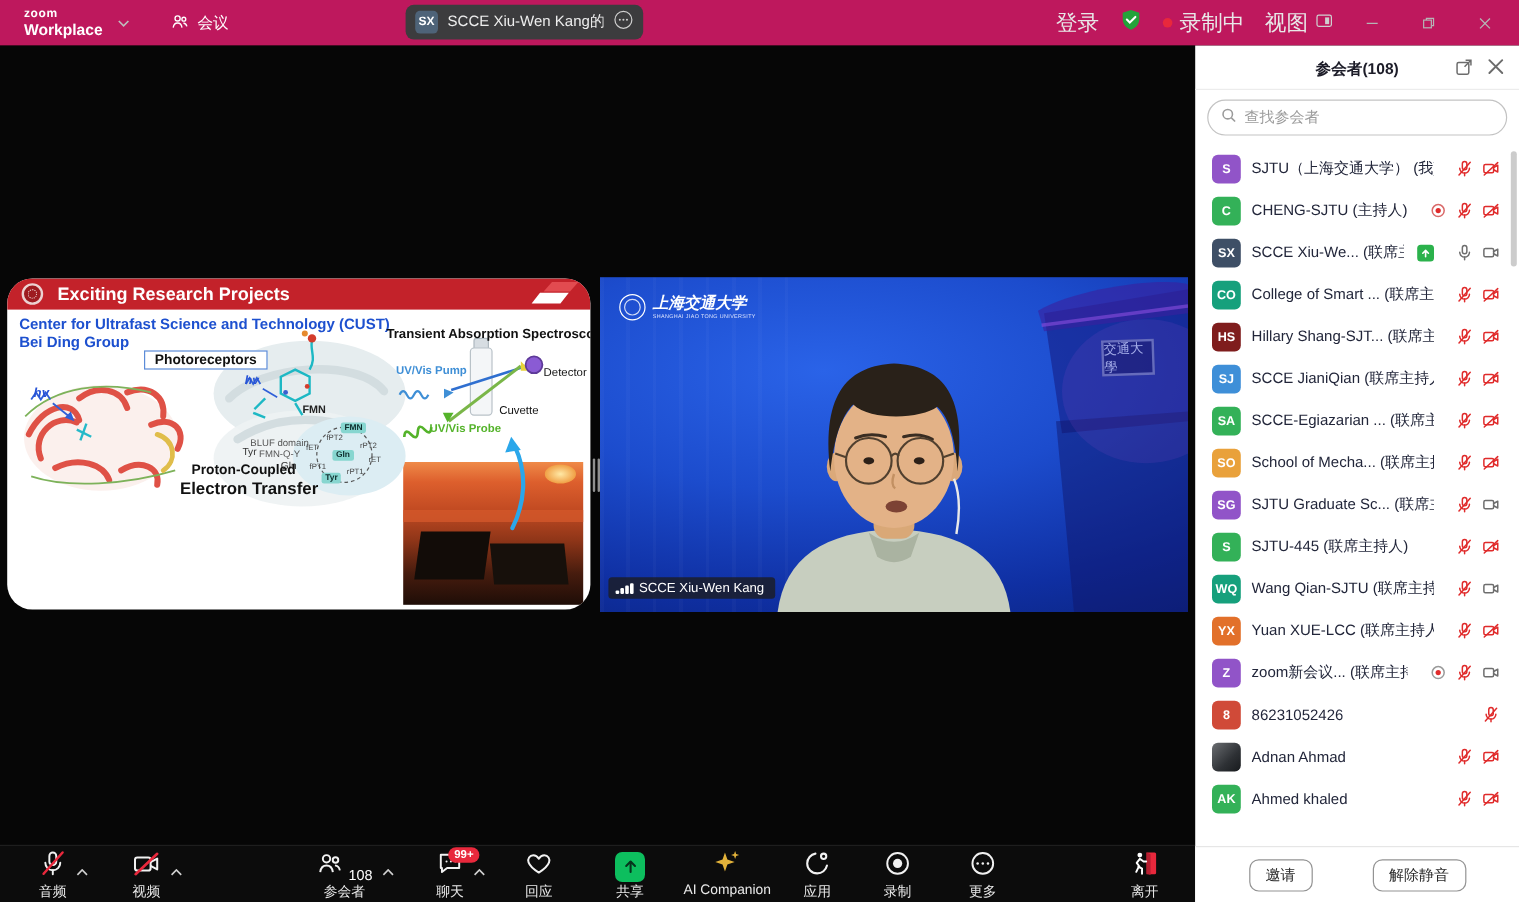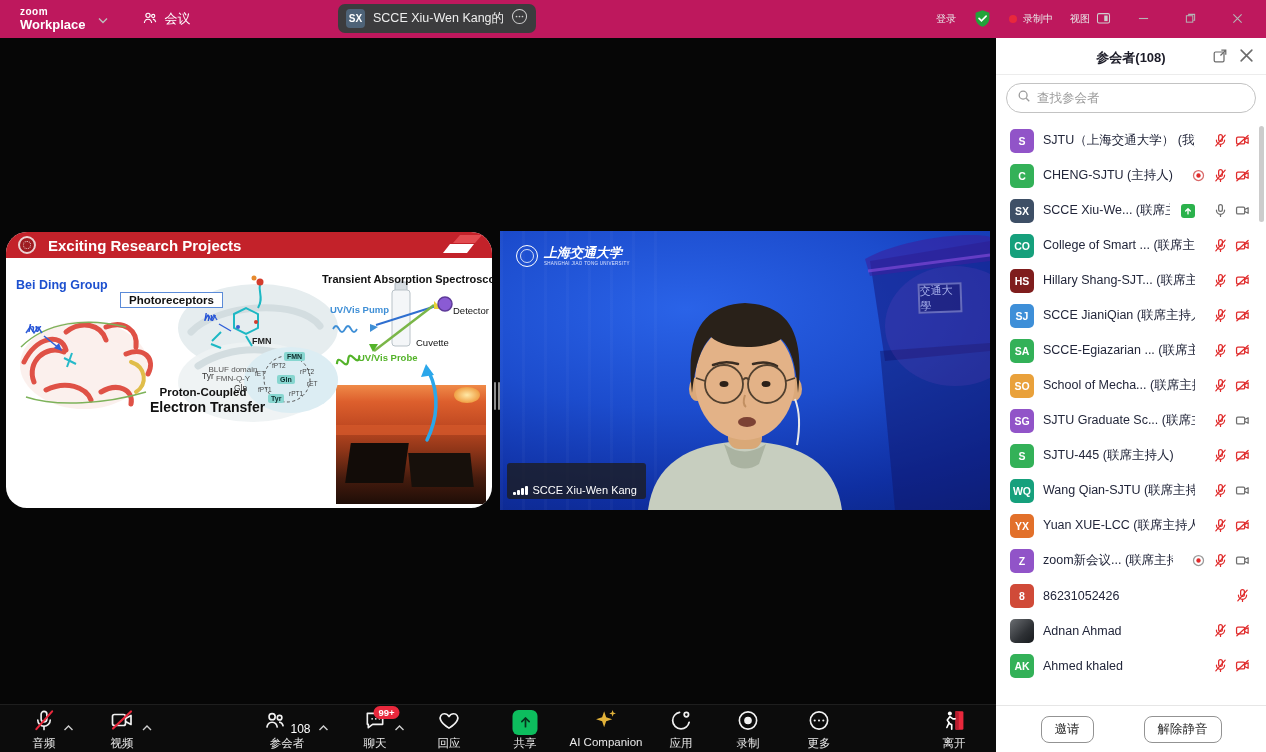--- a/index.html
+++ b/index.html
@@ -13,21 +13,21 @@
   .zoom-logo { color:#fff; line-height:1; }
   .zoom-logo .l1 { font-size:10px; font-weight:bold; letter-spacing:.5px; }
   .zoom-logo .l2 { font-size:13px; font-weight:bold; margin-top:1px; }
   .meet-tab { display:flex; align-items:center; gap:7px; color:#fff; font-size:13px; margin-left:22px; }
   .share-tab { position:absolute; left:338px; top:4px; width:198px; height:29px; background:#3c3c3e;
     border-radius:7px; display:flex; align-items:center; padding:0 8px; gap:8px; }
   .share-tab .sx { width:19px; height:19px; border-radius:4px; background:#4e6378; color:#fff;
     font-size:10px; font-weight:bold; display:flex; align-items:center; justify-content:center; }
   .share-tab .stl { color:#eee; font-size:12.5px; flex:1; white-space:nowrap; overflow:hidden; }
   .tb-right { position:absolute; right:0; top:0; height:38px; display:flex; align-items:center;
-    gap:17px; padding-right:14px; color:#e8e8e8; font-size:10px; }
+    gap:17px; padding-right:14px; color:#e8e8e8; font-size:18px; }
   .rec-ind { display:flex; align-items:center; gap:6px; }
   .rec-dot { width:8px; height:8px; border-radius:50%; background:#e8283c; }
   .view-grp { display:flex; align-items:center; gap:6px; }
   .win-btn { width:30px; text-align:center; color:#b5b5b5; }
 
   
   .stage { position:absolute; left:0; top:38px; width:996px; height:666px; background:#060606; }
 
   
   .slide { position:absolute; left:6px; top:232px; width:486px; height:276px; background:#fff; overflow:hidden;border-radius:21px; }
@@ -67,21 +67,21 @@
   .sjtu-seal::after { content:""; position:absolute; left:3px; top:3px; right:3px; bottom:3px;
     border:1px solid rgba(255,255,255,.8); border-radius:50%; }
   .sjtu-cn { color:#fff; font-size:13px; font-weight:bold; font-style:italic;
     font-family:"Liberation Serif", serif; line-height:1; }
   .sjtu-en { color:#dfe6ff; font-size:4.5px; letter-spacing:.3px; margin-top:2px; }
   .plaque { position:absolute; right:28px; top:52px; width:44px; height:30px; border:2px solid rgba(200,205,255,.55);
     background:rgba(20,18,90,.55); color:#cdd5ff; font-size:11px; display:flex; align-items:center;
     justify-content:center; opacity:.75; transform:rotate(-2deg); z-index:2;
     font-family:"Liberation Serif", serif; }
   .name-tag { position:absolute; left:7px; bottom:11px; background:rgba(28,28,30,.78); border-radius:3px;
-    display:flex; align-items:center; gap:5px; padding:21px 9px 3px 6px; z-index:6; }
+    display:flex; align-items:center; gap:5px; padding:3px 9px 3px 6px; z-index:6; }
   .name-tag span { color:#fff; font-size:11px; }
   .sigbars { display:flex; align-items:flex-end; gap:1.5px; }
   .sigbars i { width:2.5px; background:#fff; border-radius:1px; }
 
   
   .toolbar { position:absolute; left:0; top:704px; width:996px; height:48px; background:#0c0c0c;
     border-top:1px solid #1e1e1e; }
   .tbi { position:absolute; top:4px; transform:translateX(-50%); display:flex; flex-direction:column;
     align-items:center; color:#e9e9e9; }
   .tbi .irow { height:26px; display:flex; align-items:center; gap:4px; position:relative; }
@@ -208,20 +208,21 @@
 <div class="slide">
   <div class="slide-head">
     <span class="seal"></span>
     <span class="slide-title">Exciting Research Projects</span>
     <svg class="head-deco" width="58" height="26" viewBox="0 0 58 26">
       <polygon points="30,3 52,3 45,11 23,11" fill="#e24b50"></polygon>
       <polygon points="20,12 44,12 37,21 13,21" fill="#ffffff"></polygon>
     </svg>
   </div>
 
+  <span class="sl" style="left:10px;top:31px;font-size:12.5px;font-weight:bold;color:#1d50cf">Center for Ultrafast Science and Technology (CUST)</span>
   <span class="sl" style="left:10px;top:46px;font-size:12.5px;font-weight:bold;color:#1d50cf">Bei Ding Group</span>
   <span class="sl" style="left:114px;top:60px;font-size:11.5px;font-weight:bold;border:1.3px solid #5b8bd8;padding:1px 8px;background:#fff;z-index:3">Photoreceptors</span>
   <span class="sl" style="left:22px;top:90px;font-size:11px;font-weight:bold;font-style:italic;color:#2753d6">hv</span>
   <span class="sl" style="left:198px;top:80px;font-size:10px;font-weight:bold;font-style:italic;color:#2753d6">hv</span>
   <span class="sl" style="left:246px;top:104px;font-size:9px;font-weight:bold;color:#222">FMN</span>
   <span class="sl" style="left:196px;top:139px;font-size:8.5px;color:#333">Tyr</span>
   <span class="sl" style="left:228px;top:151px;font-size:8.5px;color:#333">Gln</span>
   <span class="sl" style="left:198px;top:133px;width:58px;text-align:center;font-size:8px;color:#555">BLUF domain</span>
   <span class="sl" style="left:198px;top:142px;width:58px;text-align:center;font-size:8px;color:#555">FMN-Q-Y</span>
   <span class="sl" style="left:144px;top:154px;width:106px;text-align:center;font-size:11.5px;font-weight:bold">Proton-Coupled</span>

